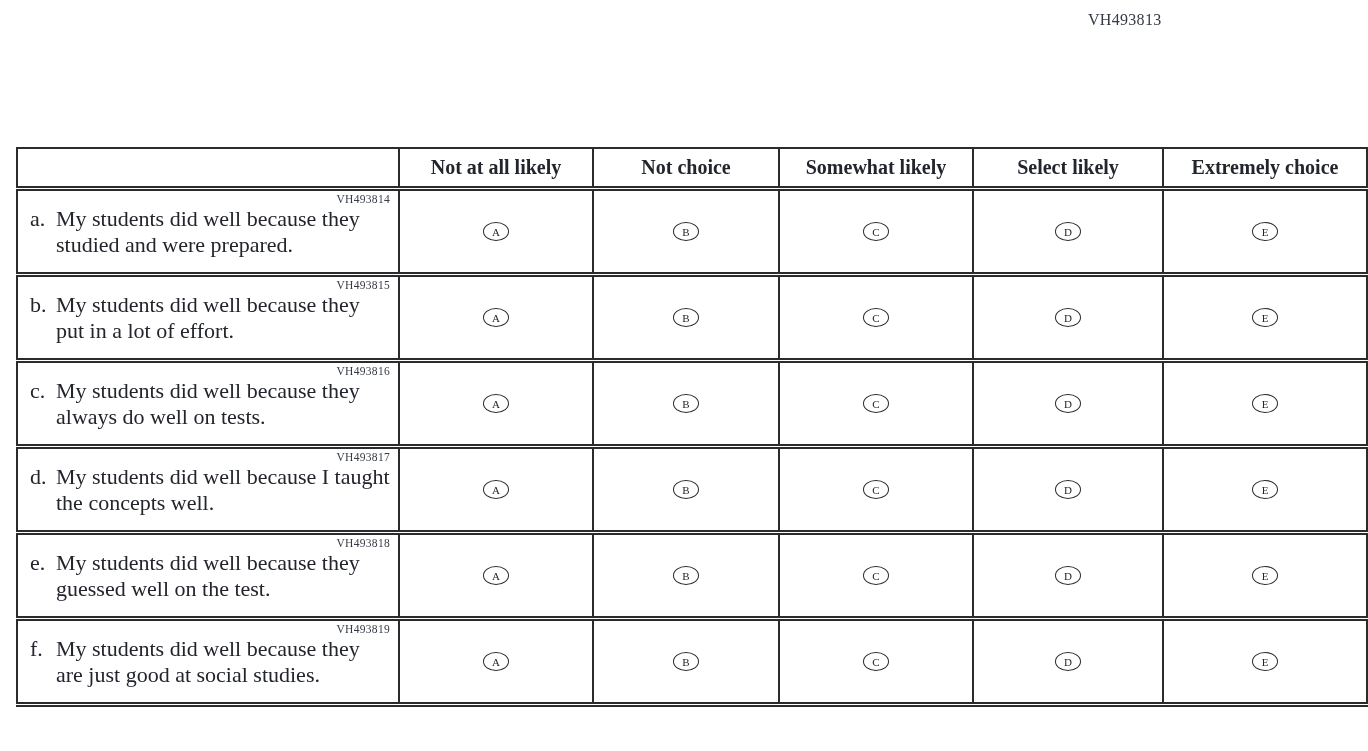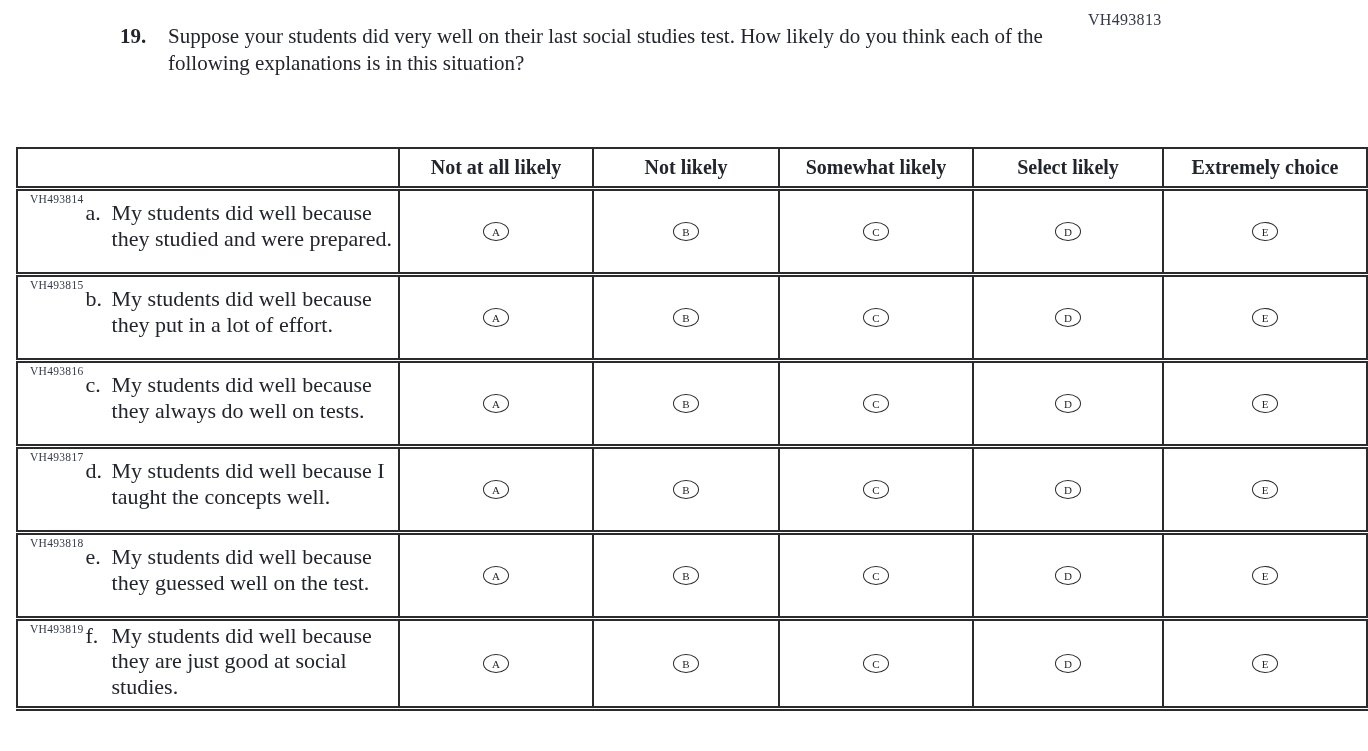--- a/index.html
+++ b/index.html
@@ -74,20 +74,21 @@
     text-align: center;
     font-size: 20px;
     font-weight: bold;
     color: var(--ink);
   }
   .grid thead th.empty-head { background: #fff; }
   .grid tr.data-row { height: 86px; }
   td.desc { vertical-align: top; }
   .cell-inner {
     display: flex;
+    flex-direction: column;
     min-height: 74px;
     height: 100%;
     padding: 2px 6px 6px 12px;
   }
   .row-code {
     text-align: right;
     font-size: 11.5px;
     letter-spacing: 0.3px;
     color: var(--code);
     padding-right: 2px;
@@ -130,40 +131,36 @@
     color: var(--ink);
     transform: translateY(0.5px);
   }
 </style>
 </head>
 <body>
 
 <div class="form-code-top">VH493813</div>
 
 <div class="question-block">
-  <div class="q-row">
-    <div class="q-num">19.</div>
-    <div class="q-text">Suppose your students did very well on their last social studies test. How likely do you think each of the following explanations is in this situation?</div>
-  </div>
 </div>
 
 <table class="grid">
   <colgroup>
     <col style="width:382px">
     <col style="width:194px">
     <col style="width:186px">
     <col style="width:194px">
     <col style="width:190px">
     <col style="width:204px">
   </colgroup>
   <thead>
     <tr>
       <th class="empty-head"></th>
     <th>Not at all likely</th>
-        <th>Not likely</th>
+        <th>Not choice</th>
         <th>Somewhat likely</th>
         <th>Select likely</th>
         <th>Extremely choice</th>
       </tr>
   </thead>
   <tbody>
       <tr class="data-row">
     <td class="desc">
       <div class="cell-inner">
         <div class="row-code">VH493814</div>

